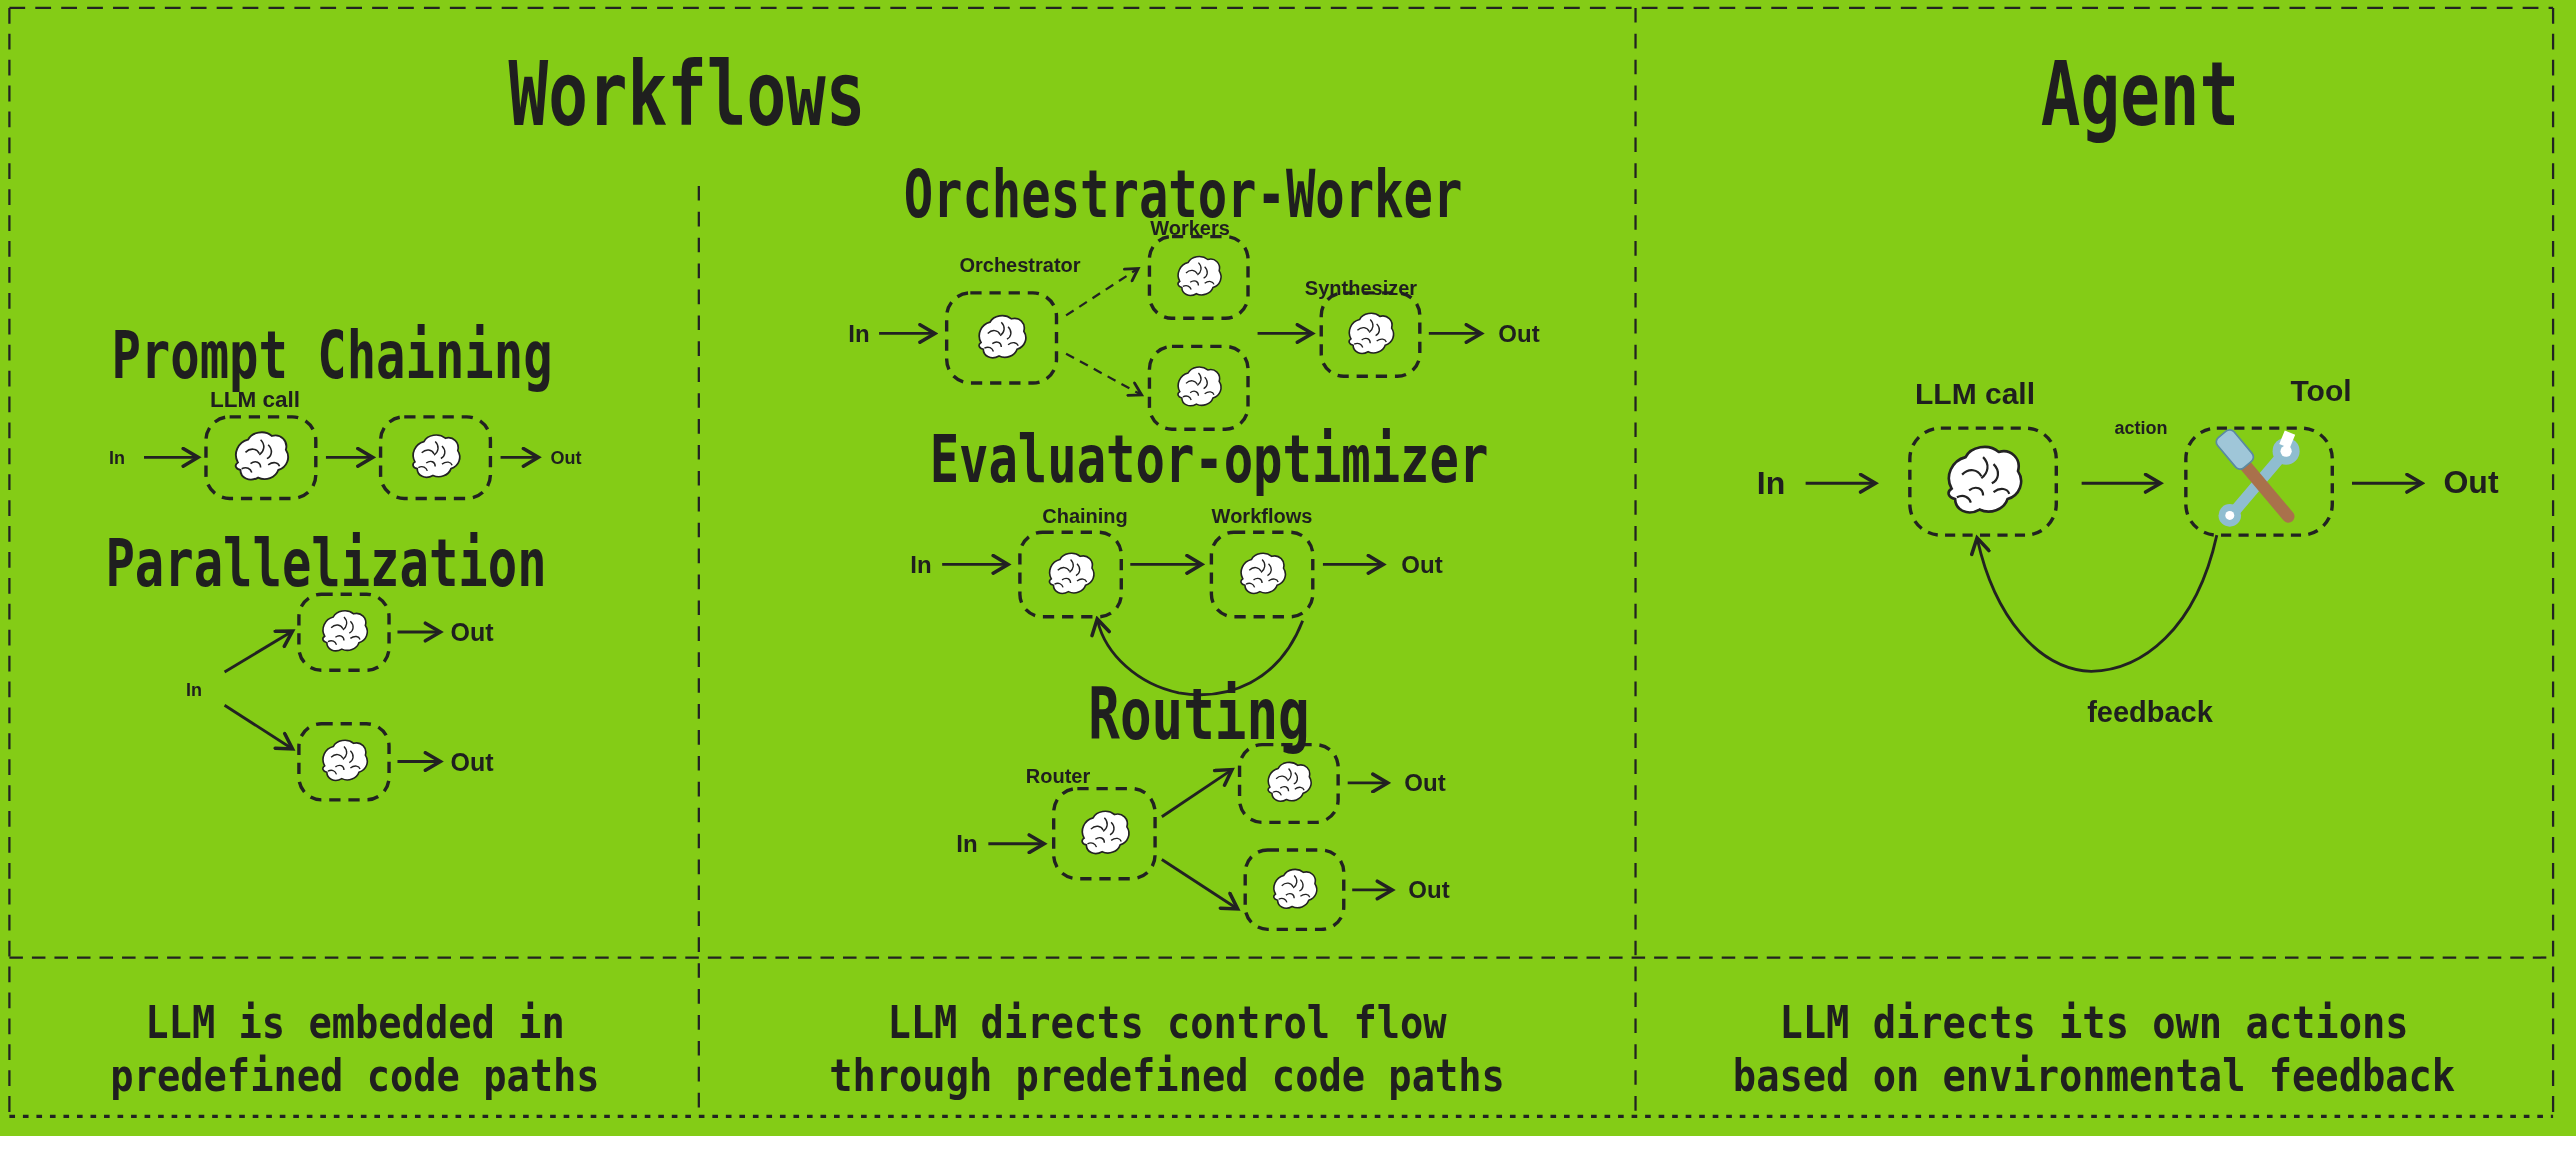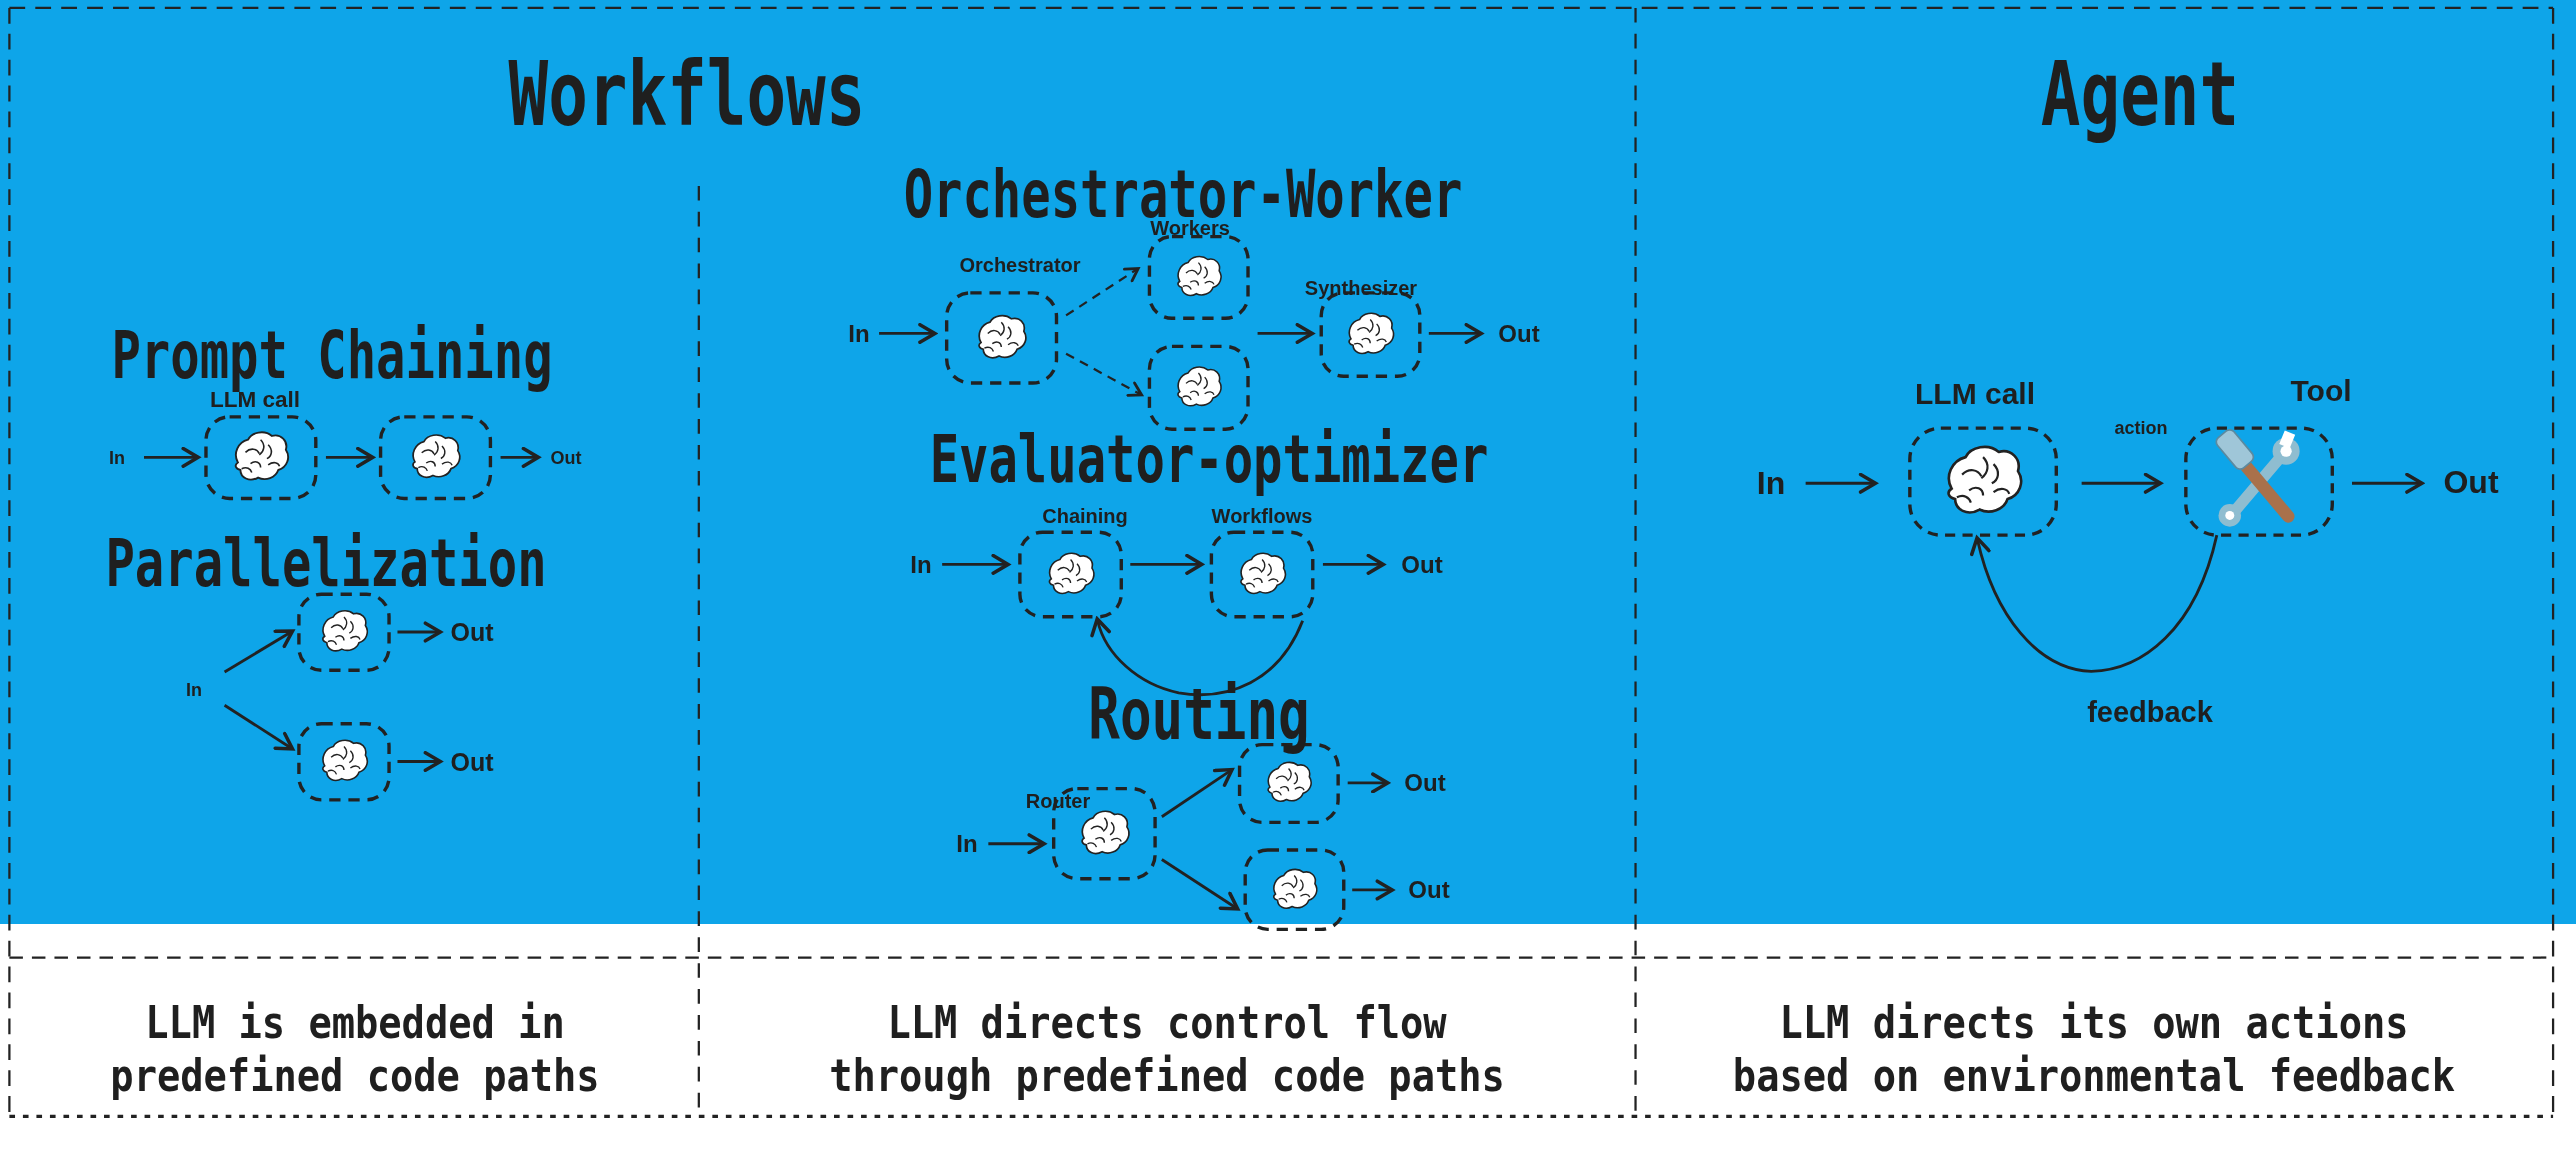--- a/index.html
+++ b/index.html
@@ -1,17 +1,17 @@
 <!DOCTYPE html>
 <html style="font-size:9px"><head>
 <meta charset="utf-8">
 <style>
   html,body{margin:0;padding:0;background:#ffffff;}
   body{width:2576px;height:1153px;overflow:hidden;}
-  .canvas{position:relative;width:2576px;height:924px;background:#0ea5e9;color:#1f1f1f;}
+  .canvas{position:relative;width:2576px;height:1136px;background:#84cc16;color:#1f1f1f;}
   svg.art{position:absolute;left:0;top:0;}
   .lbl{position:absolute;white-space:nowrap;transform:translate(-50%,-50%);color:#1f1f1f;}
   .hand{font-family:Liberation Sans, sans-serif;font-weight:bold;}
   .mono{font-family:"DejaVu Sans Mono","Liberation Mono",monospace;font-weight:bold;
         transform:translate(-50%,-50%) scaleX(0.74);}
   .cap{font-family:"DejaVu Sans Mono","Liberation Mono",monospace;font-weight:bold;font-size:45px;
        transform:translate(-50%,-50%) scaleX(0.86);}
   .t1{font-size:89px;}
   .t2{font-size:66px;}
   .t2r{font-size:71px;}
@@ -173,21 +173,21 @@
   <div class="lbl hand h42" style="left:859px;top:334px;">In</div>
   <div class="lbl hand h42" style="left:1519px;top:334px;">Out</div>
 
   <div class="lbl mono t2" style="left:1209px;top:459px;">Evaluator-optimizer</div>
   <div class="lbl hand h36" style="left:1085px;top:516px;">Chaining</div>
   <div class="lbl hand h36" style="left:1262px;top:516px;">Workflows</div>
   <div class="lbl hand h42" style="left:921px;top:565px;">In</div>
   <div class="lbl hand h42" style="left:1422px;top:565px;">Out</div>
 
   <div class="lbl mono t2r" style="left:1199px;top:714px;">Routing</div>
-  <div class="lbl hand h36" style="left:1058px;top:776px;margin-top:25px;">Router</div>
+  <div class="lbl hand h36" style="left:1058px;top:776px;">Router</div>
   <div class="lbl hand h42" style="left:967px;top:844px;">In</div>
   <div class="lbl hand h42" style="left:1425px;top:783px;">Out</div>
   <div class="lbl hand h42" style="left:1429px;top:890px;">Out</div>
 
   <div class="lbl hand h54" style="left:1975px;top:394px;">LLM call</div>
   <div class="lbl hand h54" style="left:2297px;top:391px;margin-left:24px;">Tool</div>
   <div class="lbl hand h48" style="left:2141px;top:428px;">action</div>
   <div class="lbl hand h56" style="left:1771px;top:483px;">In</div>
   <div class="lbl hand h56" style="left:2471px;top:482px;">Out</div>
   <div class="lbl hand h52" style="left:2150px;top:712px;">feedback</div>

